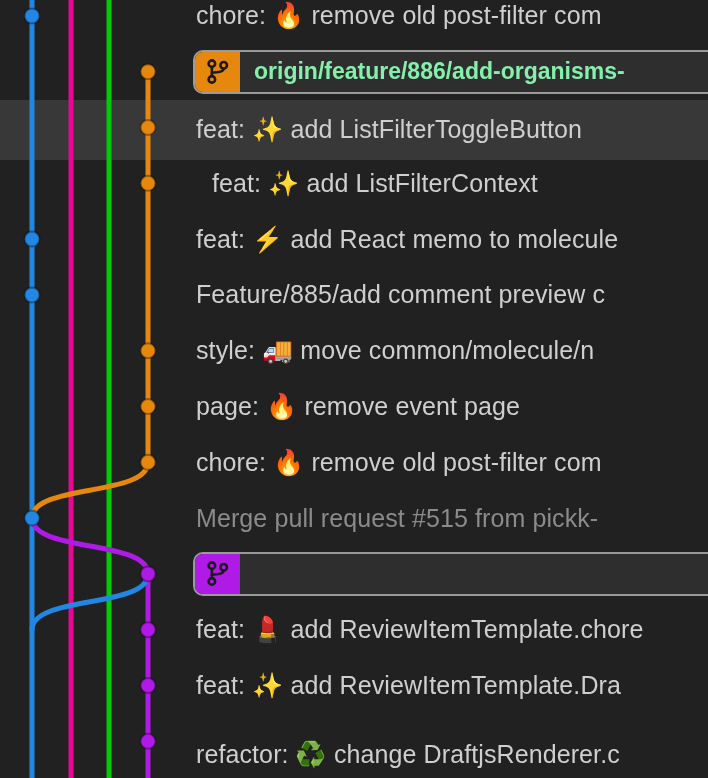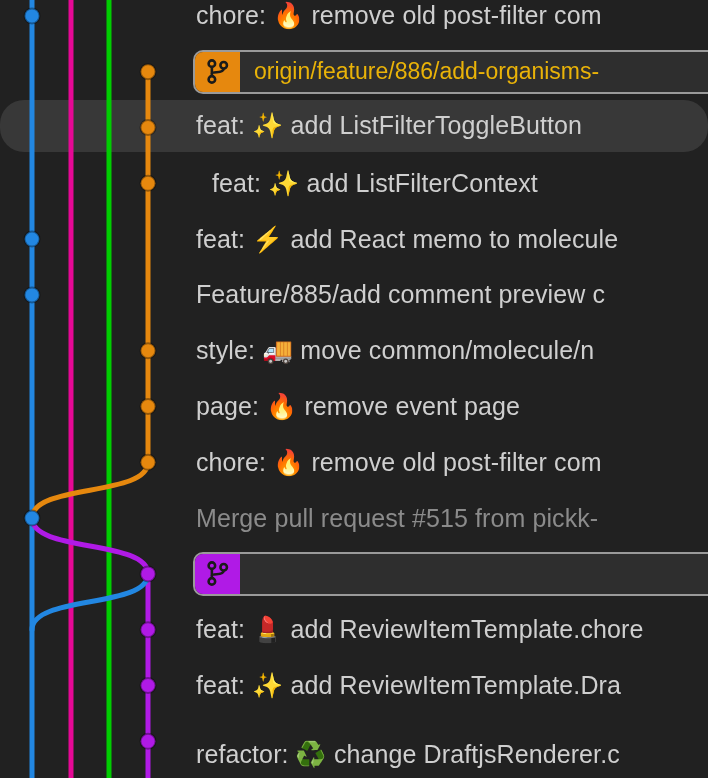--- a/index.html
+++ b/index.html
@@ -25,21 +25,21 @@
     display:inline-flex;align-items:center;
     height:44px;min-width:620px;
     border:2px solid #9a9a9a;border-radius:10px;
     background:#2e2e2e;overflow:hidden;box-sizing:border-box;
   }
   .badge .icon-box{
     width:45px;height:100%;flex:0 0 45px;
     display:flex;align-items:center;justify-content:center;
   }
   .badge .badge-label{
-    padding:0 14px;font-size:23px;color:#eab308;
+    padding:0 14px;font-size:23px;color:#86efac;font-weight:bold;
   }
   #graph-svg{
     position:absolute;top:0;left:0;z-index:2;pointer-events:none;
   }
 </style>
 </head>
 <body>
 
 <div id="screen">
   <div id="rows-layer">
@@ -53,21 +53,21 @@
               <circle cx="7" cy="19" r="2.9"></circle>
               <circle cx="7" cy="5" r="2.9"></circle>
               <circle cx="17.5" cy="6.5" r="2.9"></circle>
               <path d="M7 8 L7 16"></path>
               <path d="M17.5 9.5 C17.5 14, 7 11.5, 7 14"></path>
             </svg>
           </span>
           <span class="badge-label">origin/feature/886/add-organisms-</span>
         </div>
       </div>
-      <div class="row highlighted" style="top: 99.6px; height: 52px; border-radius: 24px;">
+      <div class="row highlighted" style="top: 99.6px; height: 60px;">
         <span class="message">feat: ✨ add ListFilterToggleButton</span>
       </div>
       <div class="row" style="top: 156px; height: 55.8px; padding-left: 16px;">
         <span class="message">feat: ✨ add ListFilterContext</span>
       </div>
       <div class="row" style="top: 211.2px; height: 55.8px;">
         <span class="message">feat: ⚡ add React memo to molecule</span>
       </div>
       <div class="row" style="top: 267px; height: 55.8px; text-align: center;">
         <span class="message">Feature/885/add comment preview c</span>

